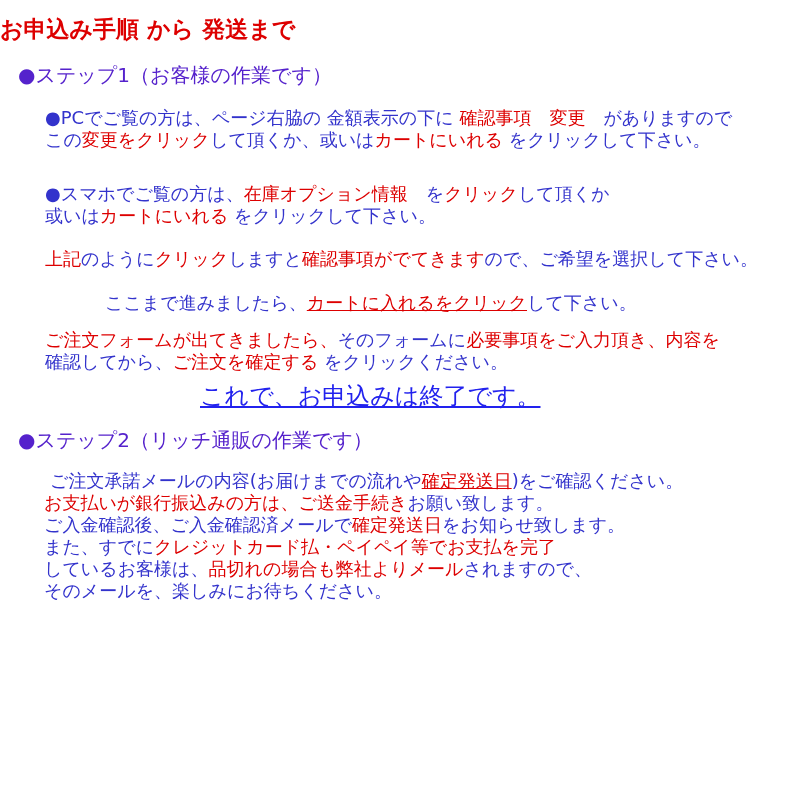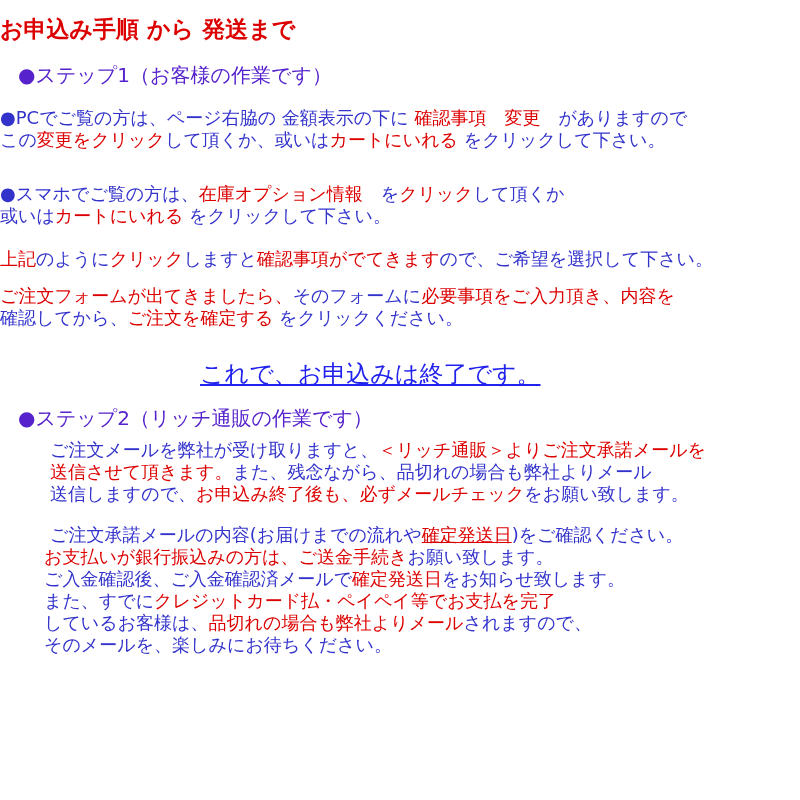--- a/index.html
+++ b/index.html
@@ -29,32 +29,32 @@
   .u        { text-decoration: underline; }
 
   .title {
     margin: 14px 0 0 0;
     font-size: 23px;
     line-height: 30px;
     font-weight: bold;
   }
   .step-header { font-size: 20px; padding-left: 18px; }
 
-  .ind-b { }   
+  .ind-b { padding-left: 45px; }   
   .ind-c { padding-left: 105px; }  
   .ind-d { padding-left: 150px; }  
   .ind-e { padding-left: 50px; }   
 
   .mt-step1   { margin-top: 20px; }
   .mt-pc      { margin-top: 21px; }
   .mt-sp      { margin-top: 32px; }
   .mt-note    { margin-top: 21px; }
   .mt-cart    { margin-top: 22px; }
   .mt-form    { margin-top: 15px; }
-  .mt-banner  { margin-top: 28px; }
+  .mt-banner  { margin-top: 6px; }
   .mt-step2   { margin-top: 16px; }
   .mt-mail    { margin-top: 10px; }
   .mt-confirm { margin-top: 19px; }
   .mt-pay     { margin-top: 0; padding-left: 44px; }
   .mt-close   { margin-top: 23px; }
 
   .banner {
     font-size: 24px;
     line-height: 34px;
     padding-left: 200px;
@@ -80,39 +80,37 @@
 
   <div class="block ind-b mt-sp">
       <div class="line"><span class="c-blue">●スマホでご覧の方は、</span><span class="c-red">在庫オプション情報</span><span class="c-blue">　を</span><span class="c-red">クリック</span><span class="c-blue">して頂くか</span></div>
       <div class="line"><span class="c-blue">或いは</span><span class="c-red">カートにいれる</span><span class="c-blue"> をクリックして下さい。</span></div>
     </div>
 
   <div class="block ind-b mt-note">
       <div class="line"><span class="c-red">上記</span><span class="c-blue">のように</span><span class="c-red">クリック</span><span class="c-blue">しますと</span><span class="c-red">確認事項がでてきます</span><span class="c-blue">ので、ご希望を選択して下さい。</span></div>
     </div>
 
+  <div class="block ind-c mt-cart">
+      <div class="line"><span class="c-blue">ここまで進みましたら、</span><span class="c-red u">カートに入れるをクリック</span><span class="c-blue">して下さい。</span></div>
+    </div>
 
   <div class="block ind-b mt-form">
       <div class="line"><span class="c-red">ご注文フォームが出てきましたら、</span><span class="c-blue">そのフォームに</span><span class="c-red">必要事項をご入力頂き、内容を</span></div>
       <div class="line"><span class="c-blue">確認してから、</span><span class="c-red">ご注文を確定する</span><span class="c-blue"> をクリックください。</span></div>
     </div>
 
   <div class="block banner mt-banner">
       <div class="line"><span class="c-finish u">これで、お申込みは終了です。</span></div>
     </div>
 
   <div class="step-header mt-step2">
       <div class="line"><span class="c-violet">●ステップ2（リッチ通販の作業です）</span></div>
     </div>
 
-  <div class="block ind-e mt-mail">
-      <div class="line"><span class="c-blue">ご注文メールを弊社が受け取りますと、</span><span class="c-red">＜リッチ通販＞よりご注文承諾メールを</span></div>
-      <div class="line"><span class="c-red">送信させて頂きます。</span><span class="c-blue">また、残念ながら、品切れの場合も弊社よりメール</span></div>
-      <div class="line"><span class="c-blue">送信しますので、</span><span class="c-red">お申込み終了後も、必ずメールチェック</span><span class="c-blue">をお願い致します。</span></div>
-    </div>
 
   <div class="block ind-e mt-confirm">
       <div class="line"><span class="c-blue">ご注文承諾メールの内容(お届けまでの流れや</span><span class="c-red u">確定発送日</span><span class="c-blue">)をご確認ください。</span></div>
     </div>
 
   <div class="block ind-d mt-pay">
       <div class="line"><span class="c-red">お支払いが銀行振込みの方は、ご送金手続き</span><span class="c-blue">お願い致します。</span></div>
       <div class="line"><span class="c-blue">ご入金確認後、ご入金確認済メールで</span><span class="c-red">確定発送日</span><span class="c-blue">をお知らせ致します。</span></div>
       <div class="line"><span class="c-blue">また、すでに</span><span class="c-red">クレジットカード払・ペイペイ等でお支払を完了</span></div>
       <div class="line"><span class="c-blue">しているお客様は、</span><span class="c-red">品切れの場合も弊社よりメール</span><span class="c-blue">されますので、</span></div>

